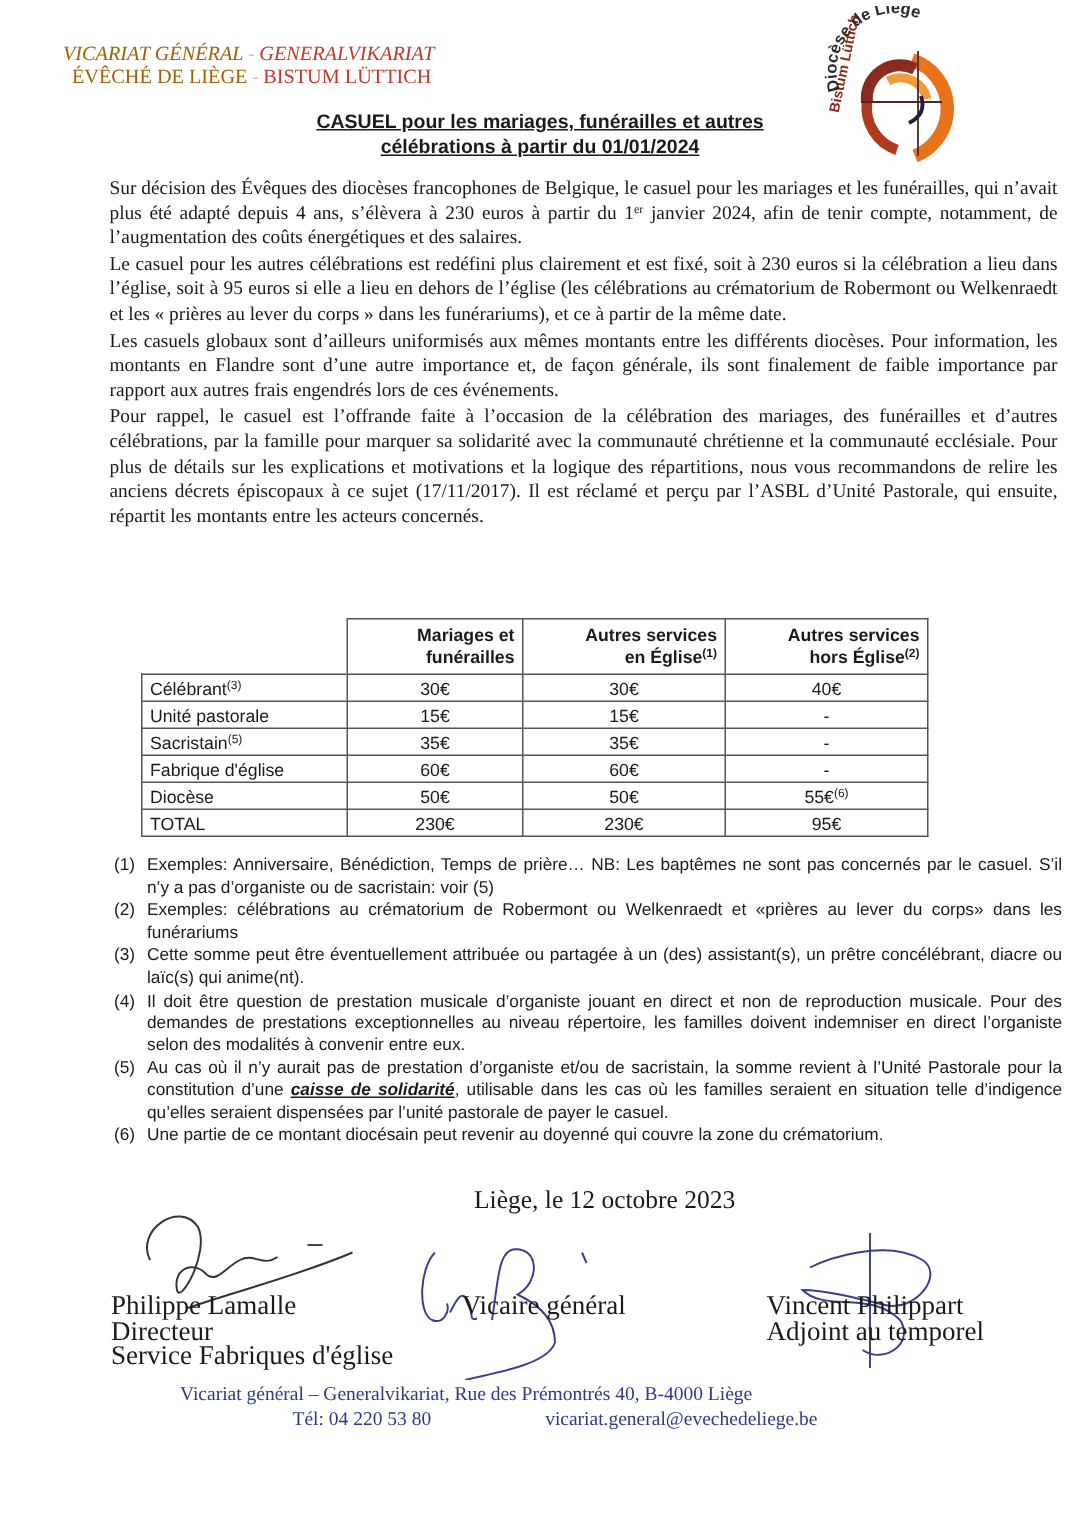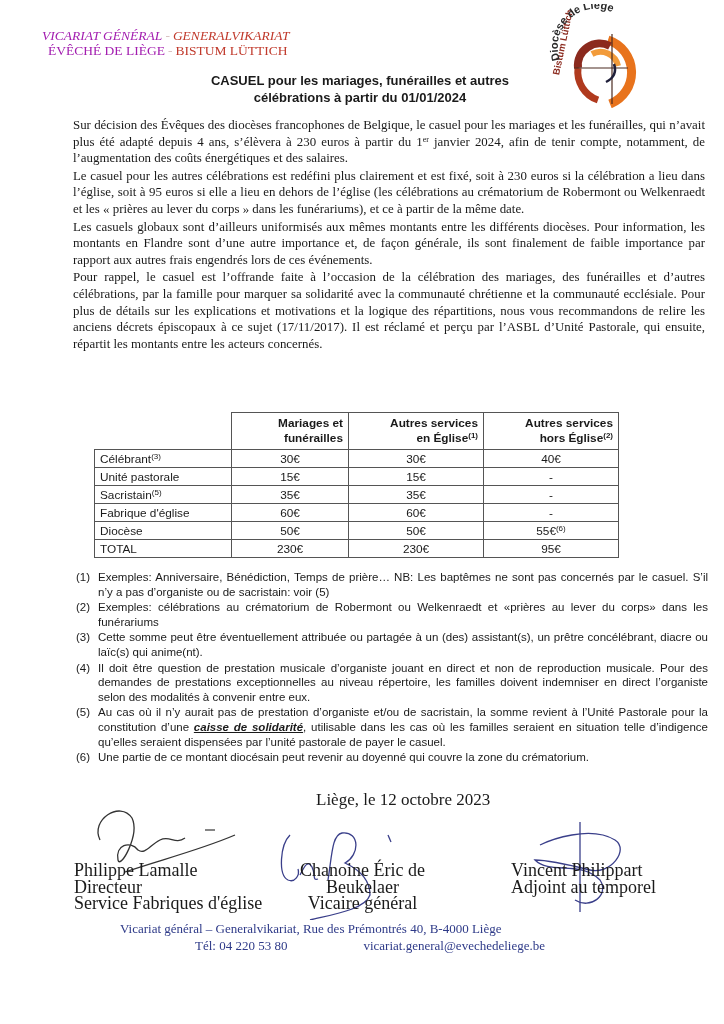--- a/index.html
+++ b/index.html
@@ -1,29 +1,29 @@
 <!DOCTYPE html>
 <html><head>
 <meta charset="utf-8">
 <style>
   html, body { margin: 0; padding: 0; background: #ffffff; }
   body { width: 724px; height: 1024px; position: relative; overflow: hidden; color: #1a1a1a; }
 
   .hdr { position: absolute; left: 0; top: 28px; width: 330px; font-family: "Liberation Serif", serif; font-size: 13.5px; line-height: 15px; }
   .hdr .l1 { position: absolute; left: 42px; top: 0; }
   .hdr .l2 { position: absolute; left: 48px; top: 15px; }
-  .blue { color: #a21caf; margin-top: 40px; }
+  .blue { color: #a16207; margin-top: 40px; }
   .red { color: #c0392b; }
   .sep { color: #d8c0c0; padding: 0 3px; }
   .ital { font-style: italic; }
 
   .logo { position: absolute; left: 548px; top: 4px; width: 96px; height: 104px; }
 
   .title { position: absolute; left: 180px; top: 72px; width: 360px; text-align: center; font-family: "Liberation Sans", sans-serif; font-weight: bold; font-size: 13px; line-height: 17px; }
-  .title span { }
+  .title span { text-decoration: underline; }
 
   .body { position: absolute; left: 72px; top: 116px; width: 634px; font-family: "Liberation Serif", serif; font-size: 12.9px; line-height: 16.6px; text-align: justify; }
   .body p { margin: 1px; }
 
   table.rep { position: absolute; left: 94px; top: 412px; border-collapse: collapse; font-family: "Liberation Sans", sans-serif; font-size: 11.8px; }
   table.rep td, table.rep th { border: 1px solid #555; padding: 0 5px; height: 17px; line-height: 16px; }
   table.rep th { font-weight: bold; text-align: right; height: 36px; line-height: 15px; }
   table.rep th.blank { border: none; border-right: 1px solid #555; }
   table.rep td.label { width: 126px; text-align: left; }
   table.rep td.val { text-align: center; }
@@ -188,21 +188,20 @@
   <path d="M60,2 L60,92" stroke="#3a3f8a" stroke-width="1.3"></path>
   <path d="M20,25 C30,20 70,5 95,20 C110,30 90,55 70,50 C50,45 30,40 15,40 C30,55 60,40 80,60 C90,75 70,90 55,80" fill="none" stroke="#3a3f8a" stroke-width="1.3"></path>
 </svg>
 
 <div class="sig sig1">
   <div>Philippe Lamalle</div>
   <div>Directeur</div>
   <div>Service Fabriques d'église</div>
 </div>
 <div class="sig sig2">
-  <div>Chanoine Éric de Beukelaer</div>
   <div>Vicaire général</div>
 </div>
 <div class="sig sig3">
   <div>Vincent Philippart</div>
   <div>Adjoint au temporel</div>
 </div>
 
 <div class="footer">
   <div>Vicariat général – Generalvikariat, Rue des Prémontrés 40, B-4000 Liège</div>
   <div class="tel-line">

